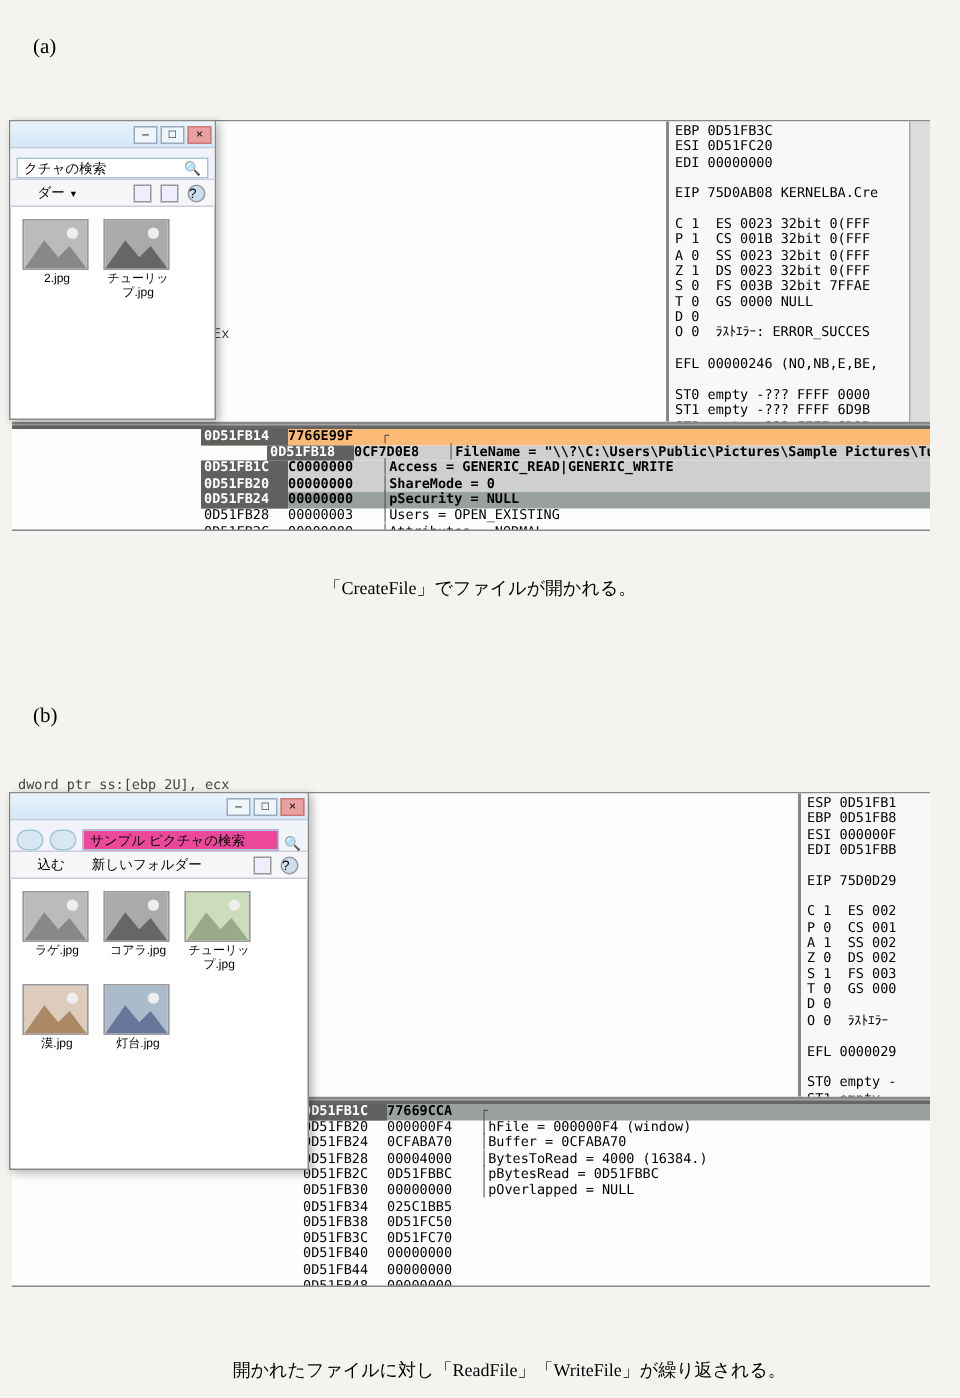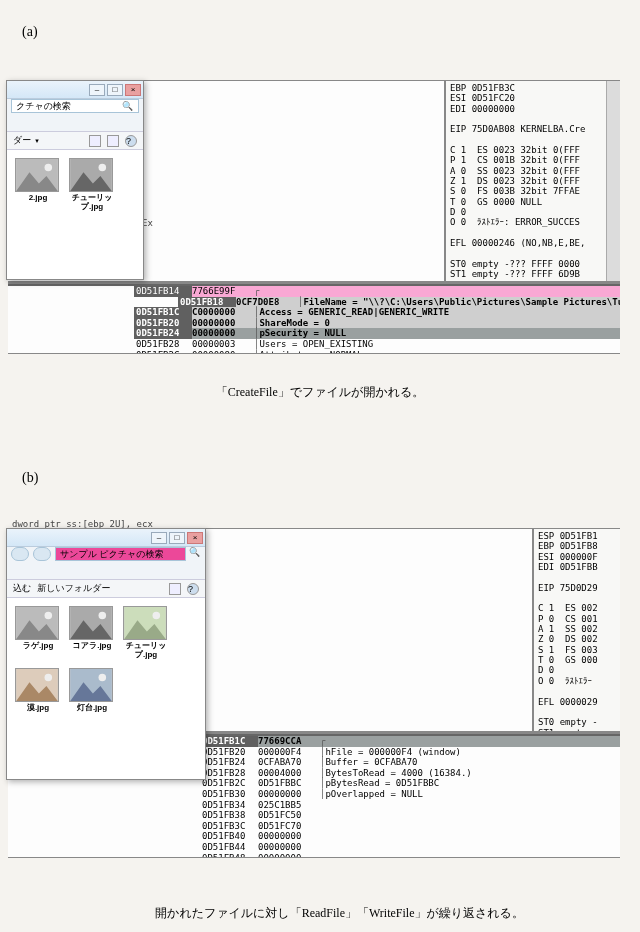--- a/index.html
+++ b/index.html
@@ -51,25 +51,25 @@
   .winbtn {
     width: 16px; height: 12px;
     border: 1px solid #9ab;
     background: #eef5fb;
     font-size: 8px;
     line-height: 10px;
     text-align: center;
   }
   .winbtn.close { background: #e9a0a0; border-color:#c77; }
   .explorer .navbar {
-    height: 33px;
+    height: 21px;
     background: #f0f4f8;
     border-bottom: 1px solid #ccd;
     display: flex;
-    align-items: flex-start;
+    align-items: flex-end;
     gap: 4px;
     padding: 0 4px;
   }
   .navarrow {
     width: 18px; height: 14px;
     border-radius: 8px;
     background: #d9e7f2;
     border:1px solid #a8c4d8;
   }
   .addr {
@@ -94,32 +94,31 @@
   .explorer .toolbar {
     height: 18px;
     background:#f4f6f8;
     border-bottom:1px solid #ccd;
     display:flex;
     align-items:center;
     gap:6px;
     padding:0 6px;
     font-size:9px;
   }
-  .tbtn { display:flex; align-items:center; gap:2px;}
+  .tbtn { display:flex; align-items:center; gap:2px;margin-left:12px;}
   .dropdown::after{content:"▾"; font-size:7px; margin-left:2px;}
   .mini-icon {
     width:12px;height:12px;
     border:1px solid #999;background:#eef;
   }
   .thumbs {
     display:flex;
     flex-wrap:wrap;
     gap:8px;
     padding:8px;
-    font-weight:bold;
   }
   .thumb {
     width: 46px;
     text-align:center;
     font-size:8px;
     line-height:1.1;
   }
   .thumb .pic {
     width:44px; height:34px;
     background:#ccc;
@@ -212,21 +211,21 @@
 ST2 empty -??? FFFF 6D9B
 ST3 empty  ??? FFFE 5FAD
 ST4 empty  0D51FFFF 7EF2
 ST5 empty  ??? FEFE 0000</div>
       <div class="scrollbar-v"></div>
     </div>
   </div>
 
   <div class="debugger stack" style="top:204px; height:70px; overflow:hidden; border-top:2px solid #666;">
     <div id="stack-a" style="margin-left: 126px;">
-        <div class="stack-row hl2" style="background: #f9a8d4; font-weight: normal;">
+        <div class="stack-row hl2" style="background: #fdba74; font-weight: bold;">
           <span class="addrcol" style="background:#606060;color:#fff;">0D51FB14</span>
           <span class="valcol">7766E99F</span>
           <span class="bracket">┌</span>
         </div>
         <div class="stack-row hl2" style="background: rgb(207, 207, 207); font-weight: bold; margin-left: 44px;">
           <span class="addrcol" style="background:#606060;color:#fff;">0D51FB18</span>
           <span class="valcol">0CF7D0E8</span>
           <span class="bracket">│</span>
           <span class="annot">FileName = "\\?\C:\Users\Public\Pictures\Sample Pictures\Tulips.jpg"</span>
         </div>

